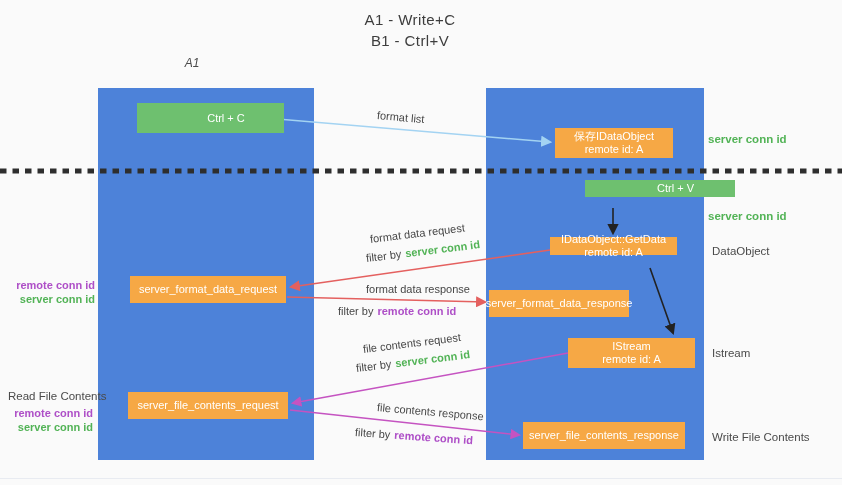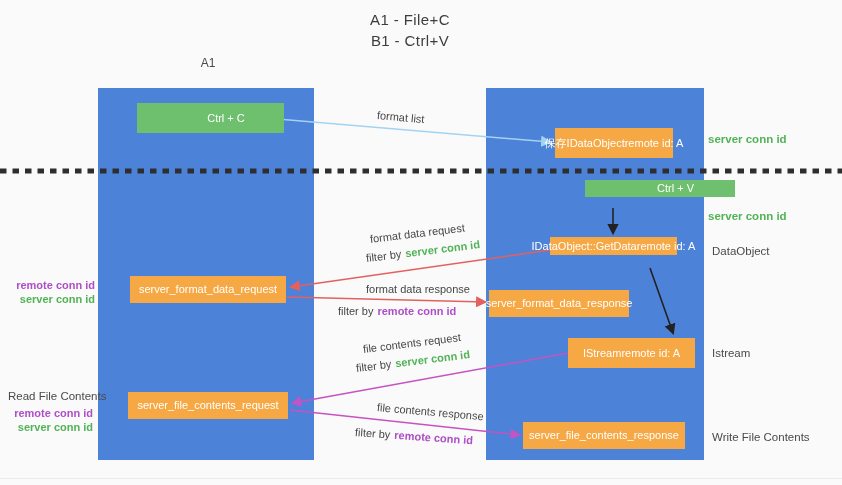--- a/index.html
+++ b/index.html
@@ -8,32 +8,32 @@
     background:#fafafa;
     font-family:"Liberation Sans", sans-serif;
   }
   
   #title {
     position:absolute; top:9px; left:0; right:22px; text-align:center;
     font-size:15px; color:#3d3d3d; line-height:21px; letter-spacing:.4px;
   }
   
   .col-hdr { position:absolute; top:56px; text-align:center; font-size:12px; color:#4a4a4a; line-height:15px; }
-  #hdr-a1 { left:100px;  width:216px; }
+  #hdr-a1 { left:84px;  width:216px;font-style:italic; }
   #hdr-b1 { left:486px; width:218px; }
   
   .col { position:absolute; top:88px; height:372px; background:var(--column_blue,#4d82d9); }
   #col-a1 { left:98px;  width:216px; }
   #col-b1 { left:486px; width:218px; }
   
   .node {
     position:absolute; display:flex; align-items:center; justify-content:center;
     text-align:center; color:#fff; font-size:11px; line-height:13px; white-space:nowrap;
   }
-  .node.col2 { }
+  .node.col2 { flex-direction:column; }
   .green  { background:var(--node_green,#6ec06f);padding-left:31px; }
   .orange { background:var(--node_orange,#f6a845); }
   #n-ctrl-c   { left:137px; top:103px; width:116px; height:30px; }
   #n-save     { left:555px; top:128px; width:118px; height:30px; }
   #n-ctrl-v   { left:553px; top:180px; width:119px; height:17px;margin-left:32px; }
   #n-getdata  { left:550px; top:237px; width:127px; height:18px; }
   #n-fmt-req  { left:130px; top:276px; width:156px; height:27px; }
   #n-fmt-res  { left:489px; top:290px; width:140px; height:27px; }
   #n-istream  { left:568px; top:338px; width:127px; height:30px; }
   #n-file-req { left:128px; top:392px; width:160px; height:27px; }
@@ -68,21 +68,21 @@
   #arrows { position:absolute; left:0; top:0; width:842px; height:485px; pointer-events:none; }
   
   #bottom-line { position:absolute; left:0; top:478px; width:842px; height:1px; background:#e8ebf1; }
 </style>
 </head>
 <body>
 
 <div class="canvas">
 
   <div id="title">
-    <div>A1 - File+C</div>
+    <div>A1 - Write+C</div>
     <div>B1 - Ctrl+V</div>
   </div>
 
   <div class="col-hdr" id="hdr-a1">
     <div>A1</div>
   </div>
 
   <div class="col" id="col-a1"></div>
   <div class="col" id="col-b1"></div>
 

